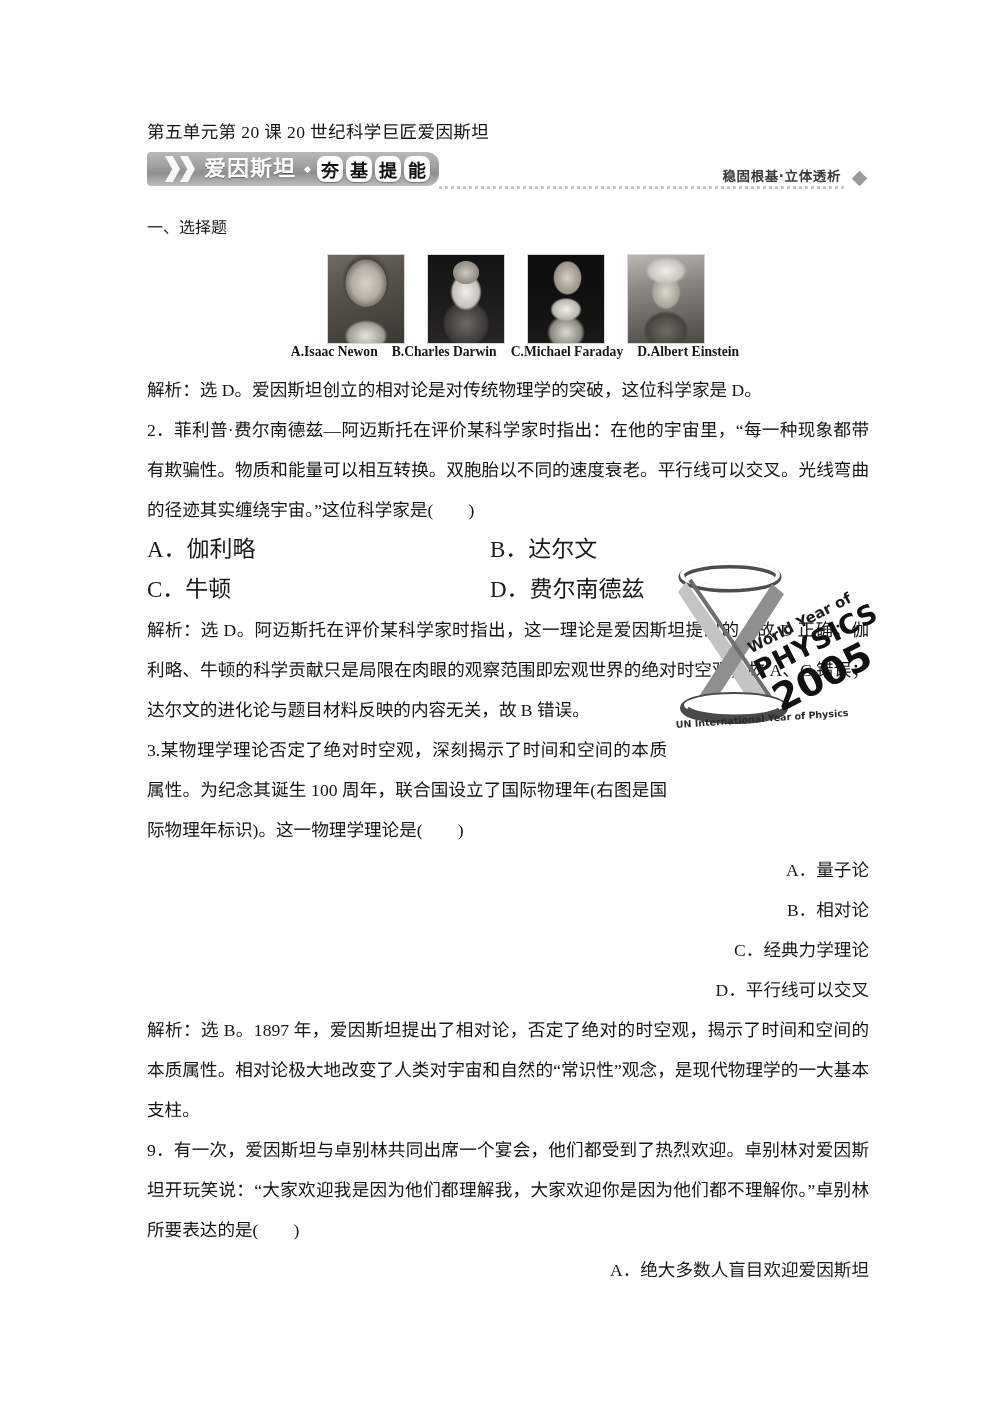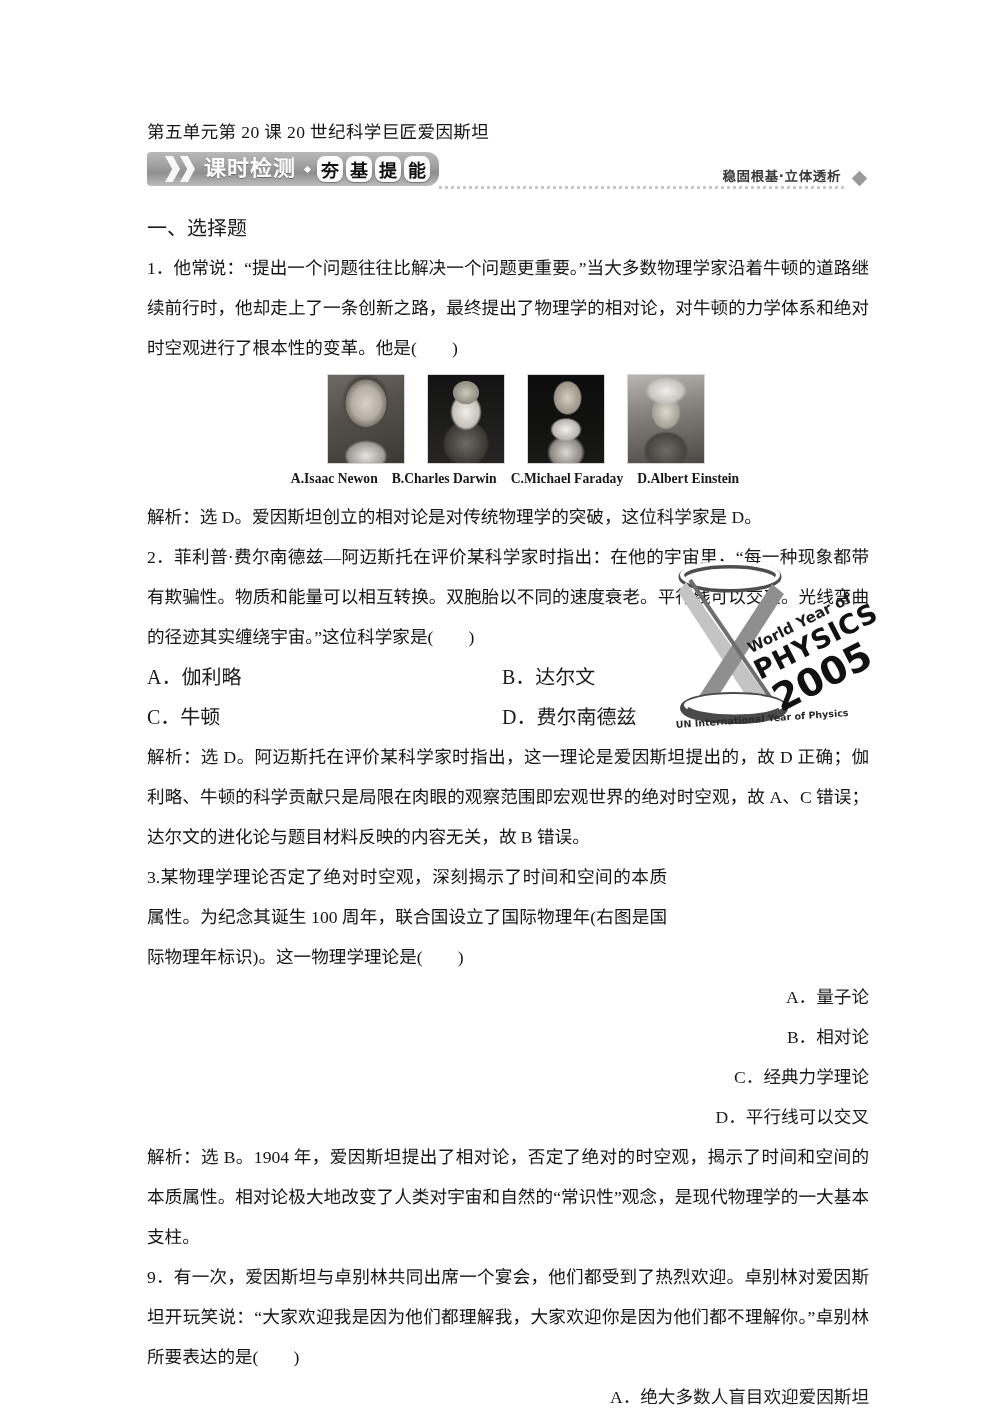--- a/index.html
+++ b/index.html
@@ -143,29 +143,28 @@
   }
   .para {
     font-size: 17.6px;
     line-height: 40px;
     text-align: justify;
     text-justify: inter-ideograph;
     margin: 0;
     color: #141414;
   }
   .section-title {
-    font-size: 20px;
+    font-size: 16px;
     line-height: 40px;
     margin: 0;
   }
   .opt-row {
     display: flex;
-    font-size: 20px;
+    font-size: 23px;
     line-height: 40px;
-    gap: 12px;
   }
   .opt-col { width: 343px; }
   .opt-single { font-size: 17.6px; line-height: 40px; text-align: right; }
 
   
   .portraits {
     margin: 6px 0 0 0;
     display: flex;
     justify-content: center;
     gap: 24px;
@@ -206,21 +205,20 @@
     background:
       radial-gradient(ellipse 30px 20px at 50% 18%, #efeeea 0%, #c8c6c0 55%, transparent 70%),
       radial-gradient(ellipse 20px 24px at 50% 42%, #ddd8ce 0%, #a7a198 65%, transparent 74%),
       radial-gradient(ellipse 30px 26px at 50% 86%, #6e6b64 0%, #47443f 65%, transparent 76%),
       linear-gradient(170deg,#b9b7b1 0%,#8c8984 35%,#4a4843 100%);
   }
   .pcaptions {
     display: flex;
     justify-content: center;
     gap: 14px;
-    margin-top: 7px;
     padding-left: 14px;
     font-family: "Liberation Serif", serif;
     font-size: 13.6px;
     font-weight: bold;
     color: #161616;
     white-space: nowrap;
   }
 
   
   .logo-wrap {
@@ -236,39 +234,38 @@
 <body>
 
 <div class="page">
 
   <div class="running-head">第五单元第 20 课 20 世纪科学巨匠爱因斯坦</div>
 
   <div class="banner-row">
     <div class="banner">
       <span class="chev c1"></span>
       <span class="chev c2"></span>
-      <span class="banner-title">课时检测</span>
+      <span class="banner-title">爱因斯坦</span>
       <span class="banner-dot"></span>
       <span class="banner-chips">
         <span class="chip">夯</span>
         <span class="chip">基</span>
         <span class="chip">提</span>
         <span class="chip">能</span>
       </span>
     </div>
     <div class="dotline"></div>
     <div class="banner-tag">稳固根基·立体透析</div>
     <div class="banner-diamond"></div>
   </div>
 
   <div class="flow">
 
     <p class="section-title">一、选择题</p>
 
-    <p class="para">1．他常说：“提出一个问题往往比解决一个问题更重要。”当大多数物理学家沿着牛顿的道路继续前行时，他却走上了一条创新之路，最终提出了物理学的相对论，对牛顿的力学体系和绝对时空观进行了根本性的变革。他是(　　)</p>
 
     <div class="portraits">
       <div class="pcell">
         <div class="pframe pf-newton"></div>
       </div>
       <div class="pcell">
         <div class="pframe pf-darwin"></div>
       </div>
       <div class="pcell">
         <div class="pframe pf-faraday"></div>
@@ -299,21 +296,21 @@
 
     <p class="para">解析：选 D。阿迈斯托在评价某科学家时指出，这一理论是爱因斯坦提出的，故 D 正确；伽利略、牛顿的科学贡献只是局限在肉眼的观察范围即宏观世界的绝对时空观，故 A、C 错误；达尔文的进化论与题目材料反映的内容无关，故 B 错误。</p>
 
     <p class="para" style="width:520px">3.某物理学理论否定了绝对时空观，深刻揭示了时间和空间的本质属性。为纪念其诞生 100 周年，联合国设立了国际物理年(右图是国际物理年标识)。这一物理学理论是(　　)</p>
 
     <div class="opt-single">A．量子论</div>
     <div class="opt-single">B．相对论</div>
     <div class="opt-single">C．经典力学理论</div>
     <div class="opt-single">D．平行线可以交叉</div>
 
-    <p class="para">解析：选 B。1904 年，爱因斯坦提出了相对论，否定了绝对的时空观，揭示了时间和空间的本质属性。相对论极大地改变了人类对宇宙和自然的“常识性”观念，是现代物理学的一大基本支柱。</p>
+    <p class="para">解析：选 B。1897 年，爱因斯坦提出了相对论，否定了绝对的时空观，揭示了时间和空间的本质属性。相对论极大地改变了人类对宇宙和自然的“常识性”观念，是现代物理学的一大基本支柱。</p>
 
     <p class="para">9．有一次，爱因斯坦与卓别林共同出席一个宴会，他们都受到了热烈欢迎。卓别林对爱因斯坦开玩笑说：“大家欢迎我是因为他们都理解我，大家欢迎你是因为他们都不理解你。”卓别林所要表达的是(　　)</p>
 
     <div class="opt-single">A．绝大多数人盲目欢迎爱因斯坦</div>
 
   </div>
 
   <div class="logo-wrap">
     <svg class="logo-svg" width="210" height="175" viewBox="0 0 210 175" xmlns="http://www.w3.org/2000/svg">
 

